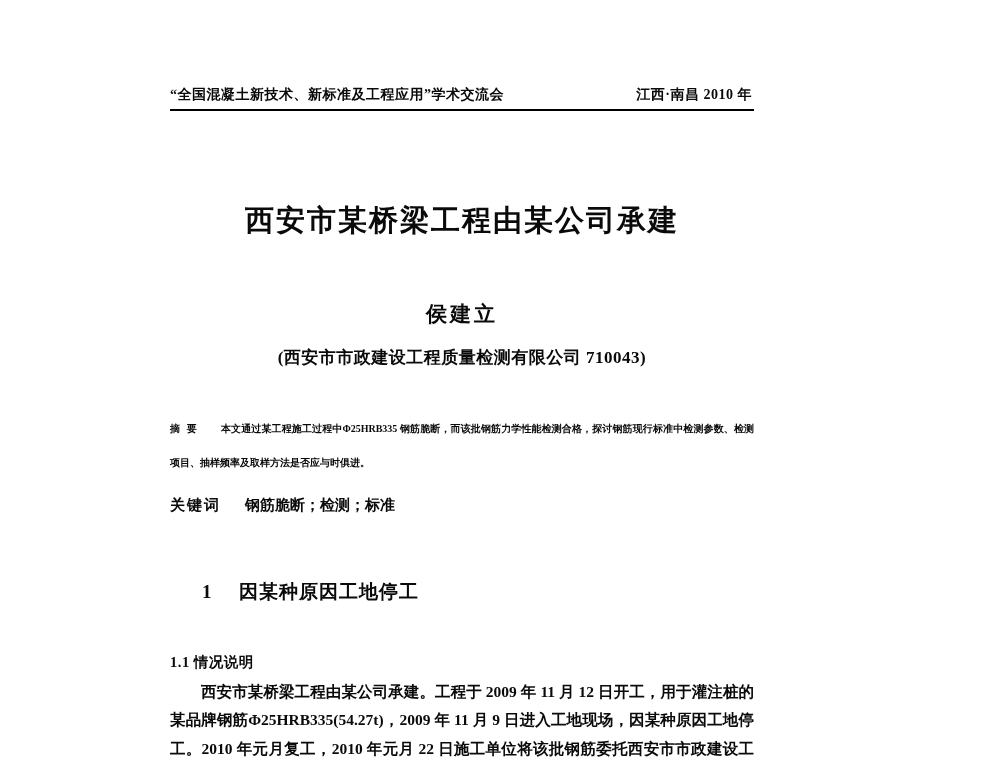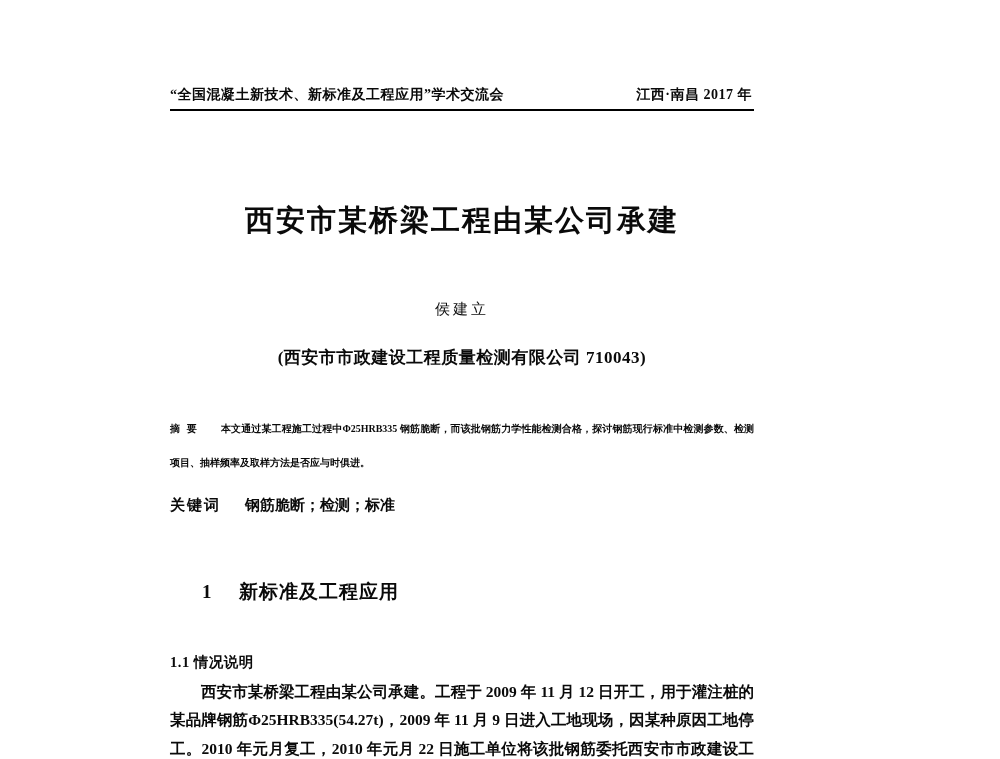--- a/index.html
+++ b/index.html
@@ -47,22 +47,22 @@
     font-size: 29px;
     font-weight: bold;
     letter-spacing: 2px;
   }
   .author {
     position: absolute;
     left: 170px;
     right: 150px;
     top: 300px;
     text-align: center;
-    font-size: 15px;
-    font-weight: 400;
+    font-size: 21px;
+    font-weight: 700;
     letter-spacing: 3px;
   }
   .affiliation {
     position: absolute;
     left: 170px;
     right: 150px;
     top: 346px;
     text-align: center;
     font-size: 17px;
     font-weight: bold;
@@ -135,33 +135,33 @@
     text-indent: 2em;
   }
 </style>
 </head>
 <body>
 
 <div class="page">
 
   <div class="header-row">
     <span>“全国混凝土新技术、新标准及工程应用”学术交流会</span>
-    <span>江西·南昌 2017 年</span>
+    <span>江西·南昌 2010 年</span>
   </div>
   <div class="header-rule"></div>
 
   <h1 class="title">西安市某桥梁工程由某公司承建</h1>
 
   <div class="author">侯建立</div>
 
   <div class="affiliation">(西安市市政建设工程质量检测有限公司  710043)</div>
 
   <p class="abstract"><span class="label">摘  要</span><span class="label-gap"></span><span>本文通过某工程施工过程中Φ25HRB335 钢筋脆断，而该批钢筋力学性能检测合格，探讨钢筋现行标准中检测参数、检测项目、抽样频率及取样方法是否应与时俱进。</span></p>
 
   <p class="keywords"><span class="label">关键词</span><span class="label-gap-small"></span><span>钢筋脆断；检测；标准</span></p>
 
-  <h2 class="section-heading"><span class="sec-num">1</span><span>新标准及工程应用</span></h2>
+  <h2 class="section-heading"><span class="sec-num">1</span><span>因某种原因工地停工</span></h2>
 
   <h3 class="subsection-heading">1.1 情况说明</h3>
 
   <p class="body-paragraph">西安市某桥梁工程由某公司承建。工程于 2009 年 11 月 12 日开工，用于灌注桩的某品牌钢筋Φ25HRB335(54.27t)，2009 年 11 月 9 日进入工地现场，因某种原因工地停工。2010 年元月复工，2010 年元月 22 日施工单位将该批钢筋委托西安市市政建设工程质量检测有限公司进行原材料复检，检测结果力学性能合格。2010 年元月 23 日施工单位开始加工钢筋，</p>
 
 </div>
 
 </body></html>

